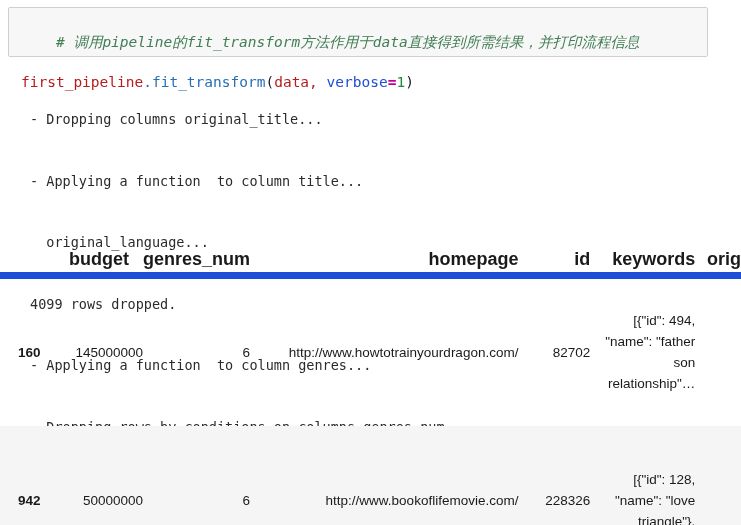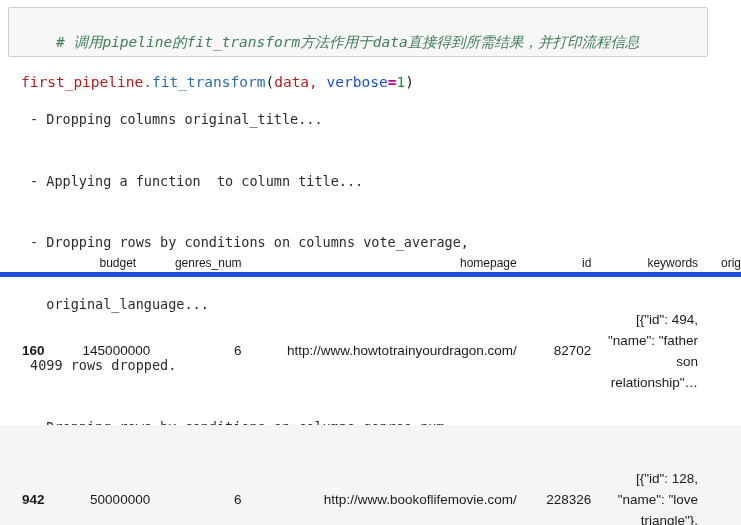--- a/index.html
+++ b/index.html
@@ -67,25 +67,25 @@
     font-size: 13.5px;
     color: #1a1a1a;
   }
   .df th, .df td {
     padding: 0;
     vertical-align: middle;
     text-align: right;
     white-space: normal;
   }
   .df thead th {
-    font-weight: normal;
-    font-size: 12px;
+    font-weight: bold;
+    font-size: 18px;
     height: 32px;
     padding-bottom: 2px;
-    border-bottom: 5px solid #1d4ed8;
+    border-bottom: 7px solid #1d4ed8;
     vertical-align: bottom;
   }
   .df tbody tr { height: 150px; }
   .df tbody tr.stripe { background: #f5f5f5; }
   .df tbody td { line-height: 21px; }
   .df .idx { font-weight: bold; padding-right: 6px; }
 
   
   .c-idx   { width: 52px;  padding-right: 6px !important; }
   .c-bud   { width: 92px;  padding-right: 0px !important; text-align: center; padding-left: 14px !important; }
@@ -103,25 +103,24 @@
 <div class="code-cell">
   <div class="code-line">
     <span class="tok-comment"># 调用pipeline的fit_transform方法作用于data直接得到所需结果，并打印流程信息</span>
   </div>
   <div class="code-line"><span class="tok-name">first_pipeline</span><span class="tok-attr">.fit_transform</span><span class="tok-punct">(</span><span class="tok-name">data, </span><span class="tok-kwarg">verbose</span><span class="tok-op">=</span><span class="tok-num">1</span><span class="tok-punct">)</span></div>
 </div>
 
 <div class="stdout">
   <span class="ln">- Dropping columns original_title...</span>
   <span class="ln">- Applying a function  to column title...</span>
-  <span class="ln">- Dropping rows by conditions on columns vote_average,</span>
   <span class="ln">  original_language...</span>
   <span class="ln">4099 rows dropped.</span>
+  <span class="ln">- Applying a function  to column genres...</span>
   <span class="ln">- Dropping rows by conditions on columns genres_num...</span>
-  <span class="ln">- Applying a function  to column genres...</span>
   
 </div>
 
 <table class="df">
   <thead>
     <tr>
       <th class="c-idx"></th>
       <th class="c-bud hdr-bud">budget</th>
       <th class="c-gen">genres_num</th>
       <th class="c-home">homepage</th>

